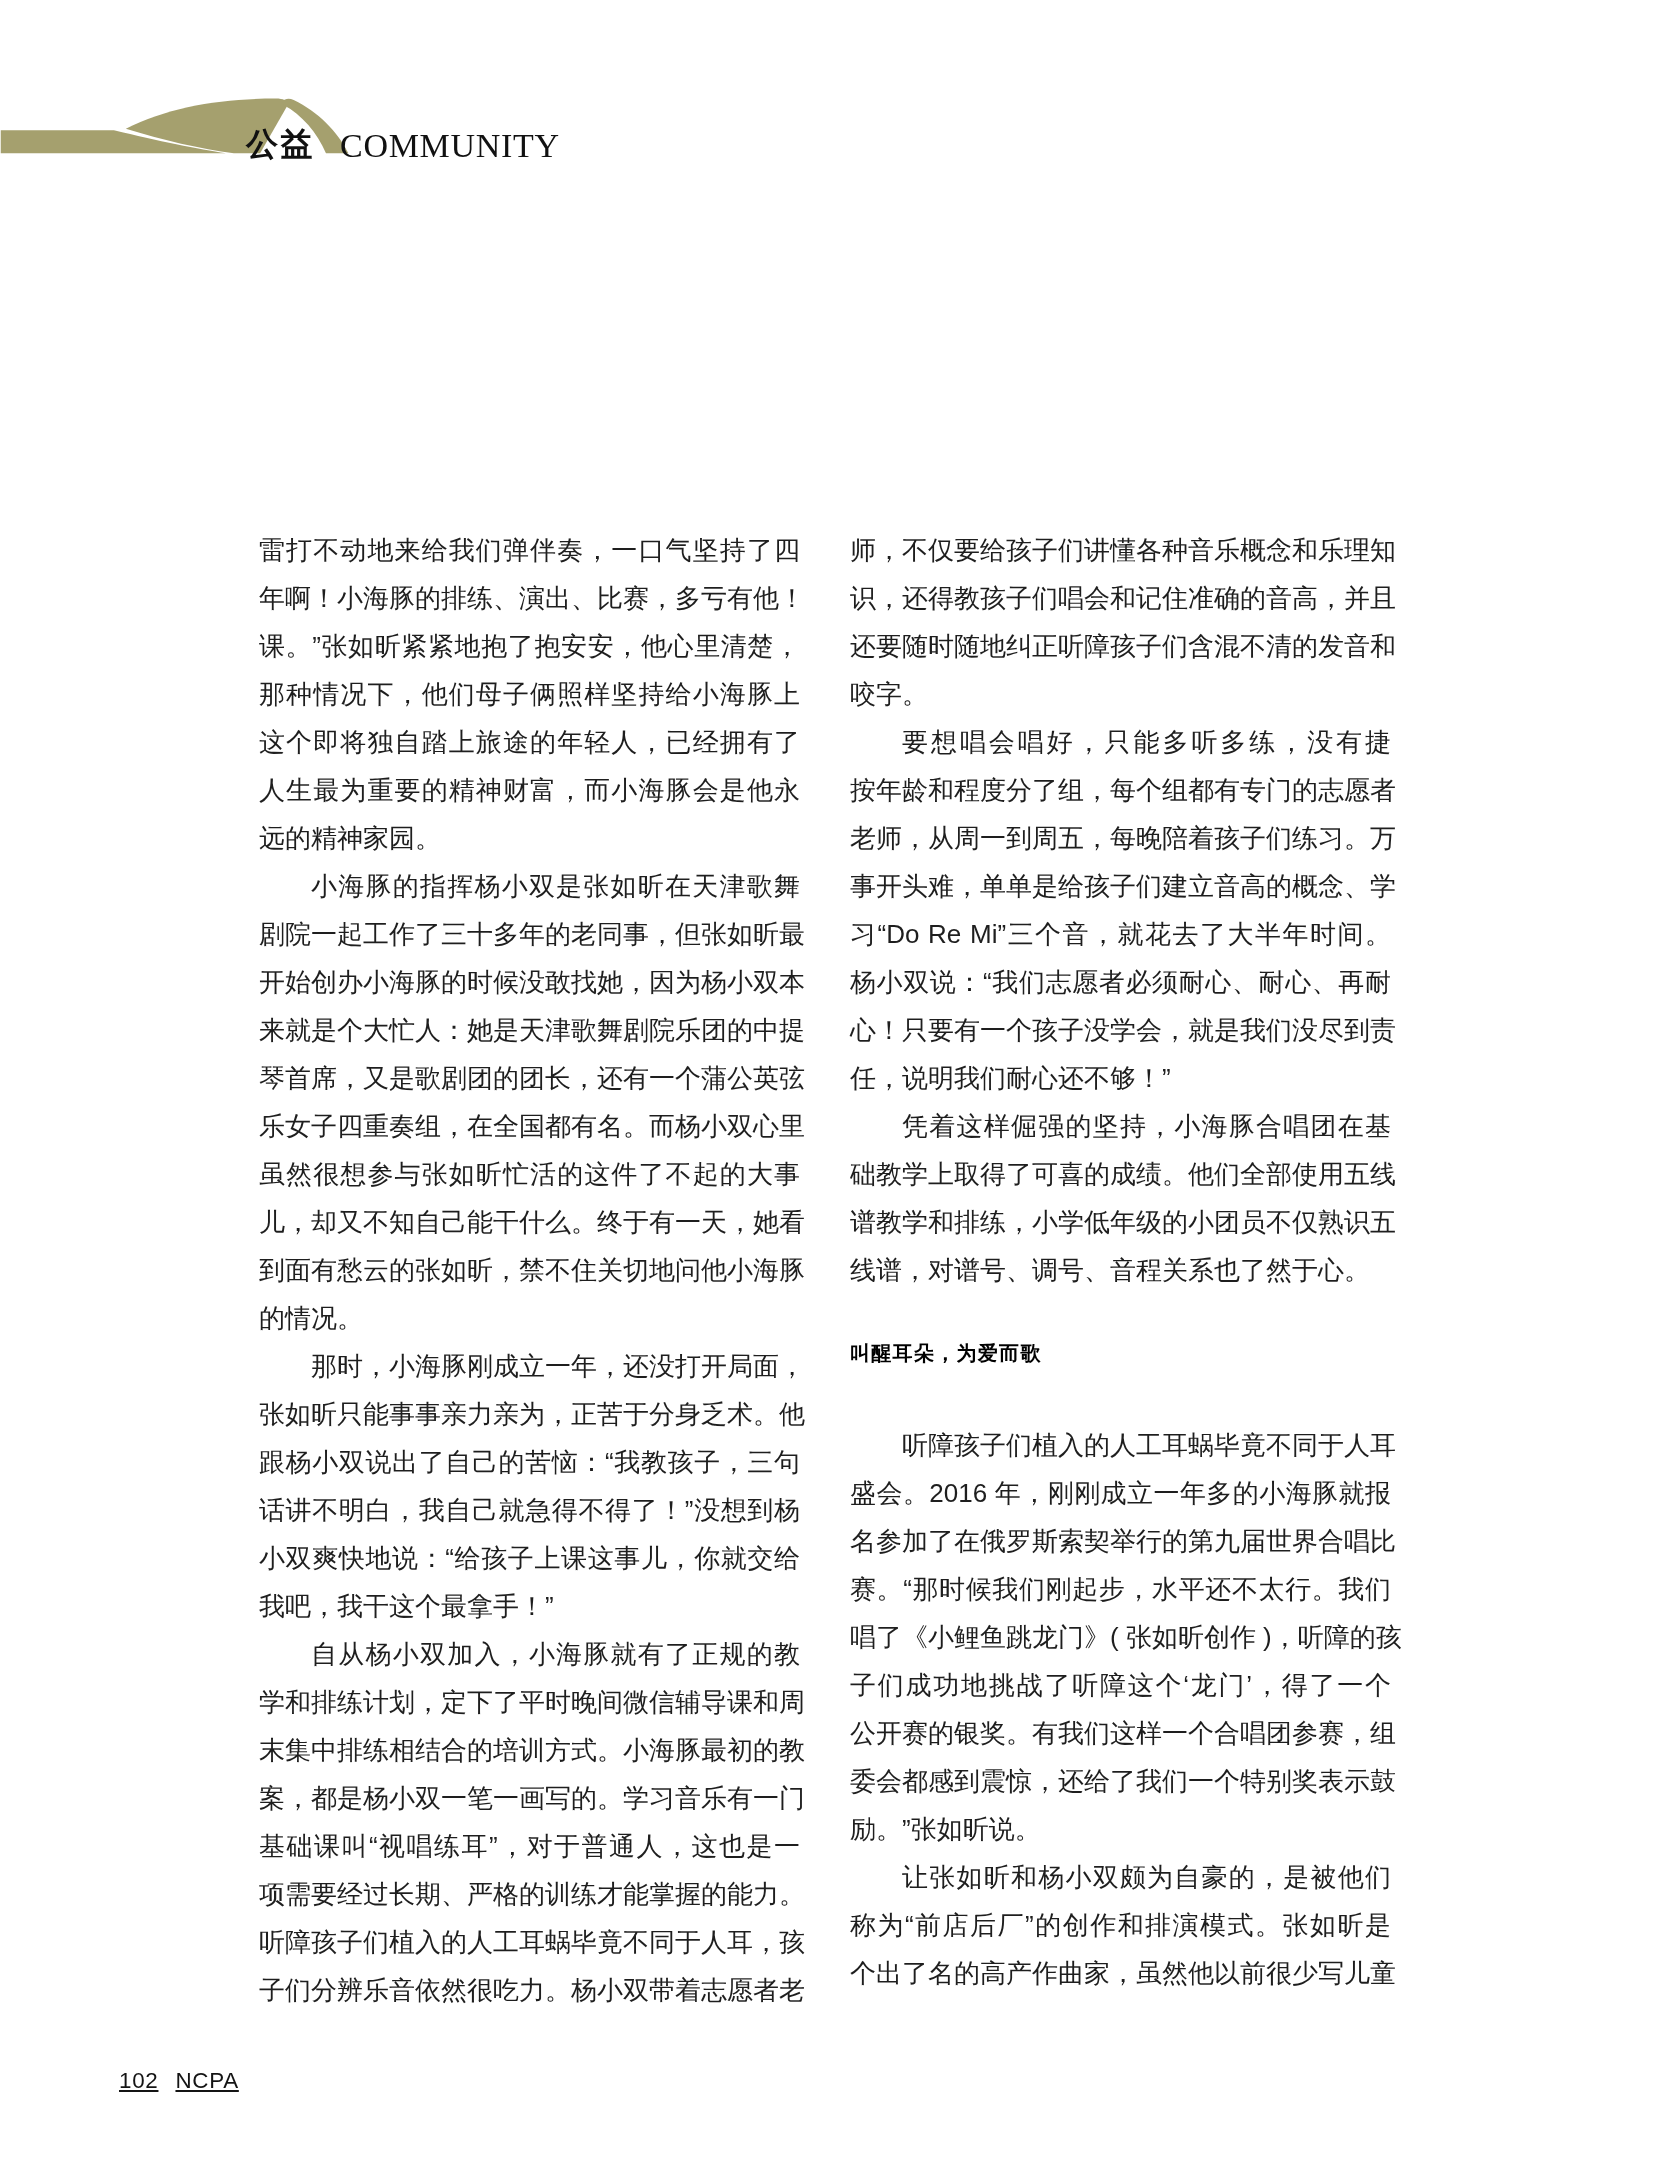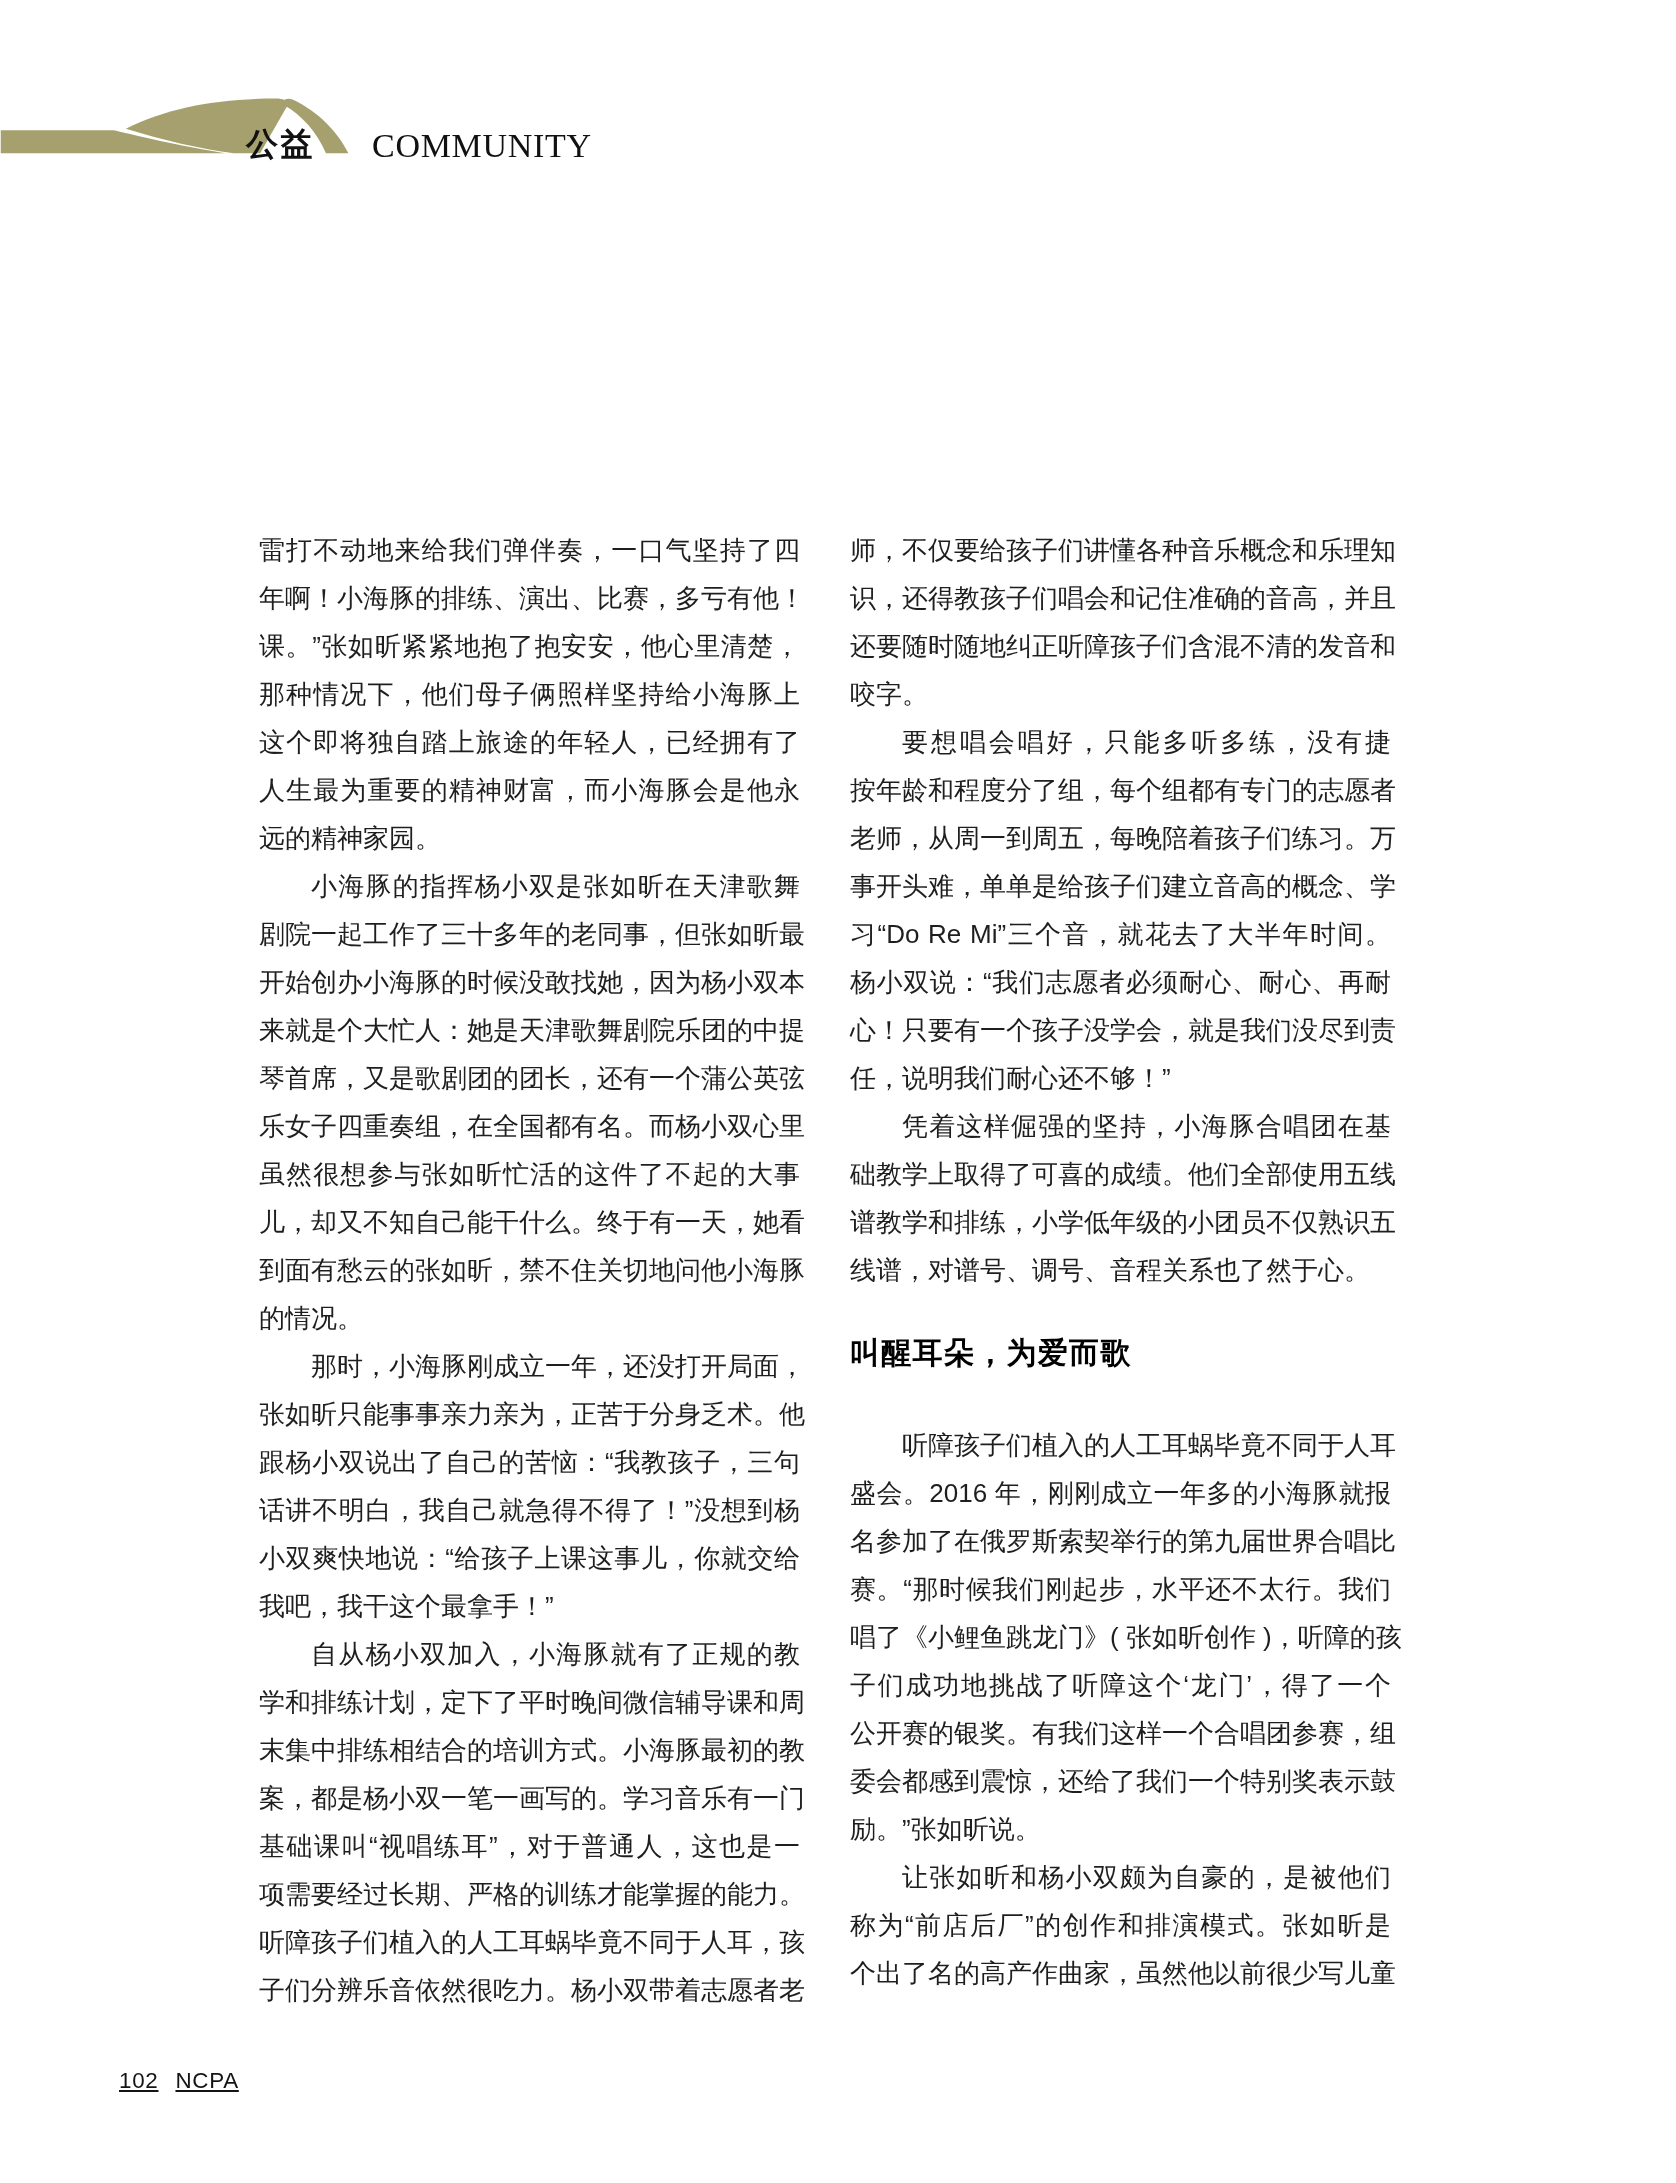--- a/index.html
+++ b/index.html
@@ -13,21 +13,21 @@
     padding-left:24px;
   }
   
   #logo-svg{position:absolute;left:0;top:92px;width:594px;height:79px;}
   .logo-cn{
     position:absolute;left:246px;top:127px;
     font-size:32px;font-weight:bold;letter-spacing:2.6px;color:#111;
     line-height:34px;
   }
   .logo-en{
-    position:absolute;left:372px;top:127px;
+    position:absolute;left:340px;top:127px;
     font-family:"Liberation Serif",serif;
     font-size:34px;letter-spacing:0.7px;color:#111;
     line-height:37px;
   }
   
   .col{
     position:absolute;top:526px;width:541px;
     font-size:26px;line-height:48px;
     font-weight:400;
     color:#1e1e1e;
@@ -40,21 +40,21 @@
     text-align-last:justify;
     white-space:nowrap;
     overflow:visible;
   }
   .tline.end{text-align-last:left;}
   .tline.ind{text-indent:2em;}
   
   .section-heading{
     margin-top:41px;margin-bottom:50px;
     height:36px;line-height:36px;
-    font-size:30px;font-weight:bold;color:#000;
+    font-size:20px;font-weight:bold;color:#000;
     text-align:left;text-align-last:left;
     letter-spacing:1.3px;
   }
   
   #footer{
     position:absolute;left:119px;top:2068px;
     font-size:22.4px;color:#141414;letter-spacing:0.7px;text-decoration:underline;
   }
   #footer .pgnum{margin-right:17px;}
 </style>

